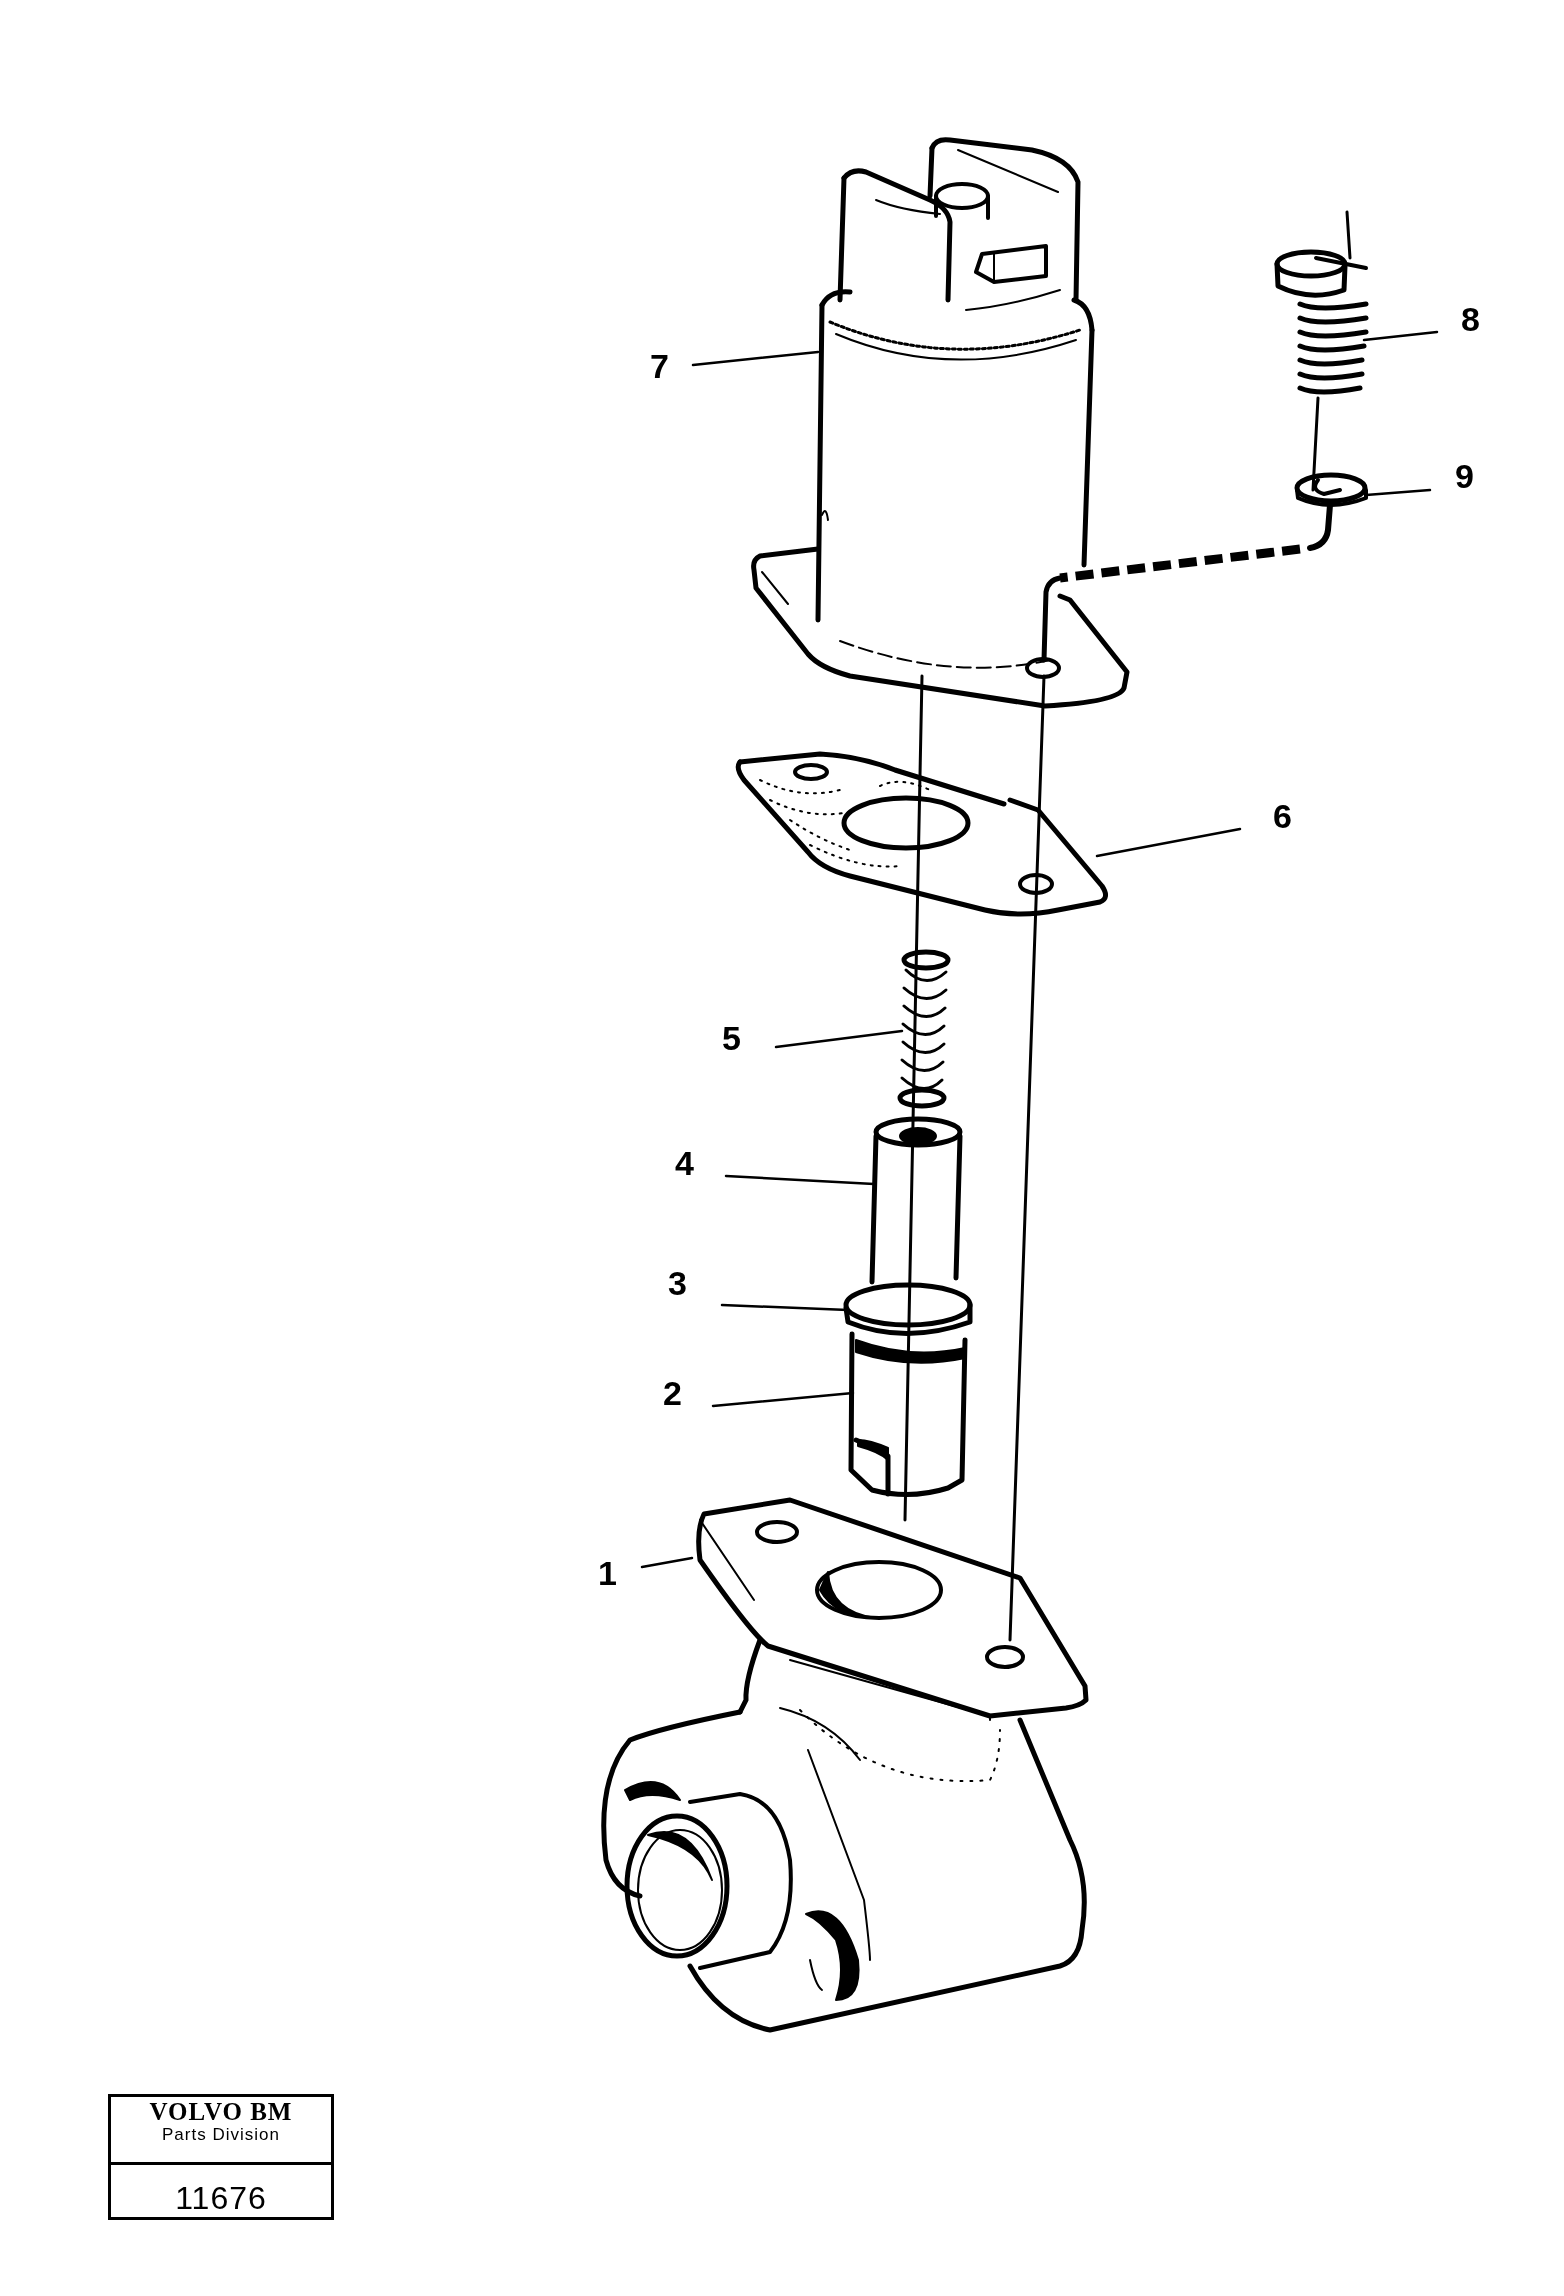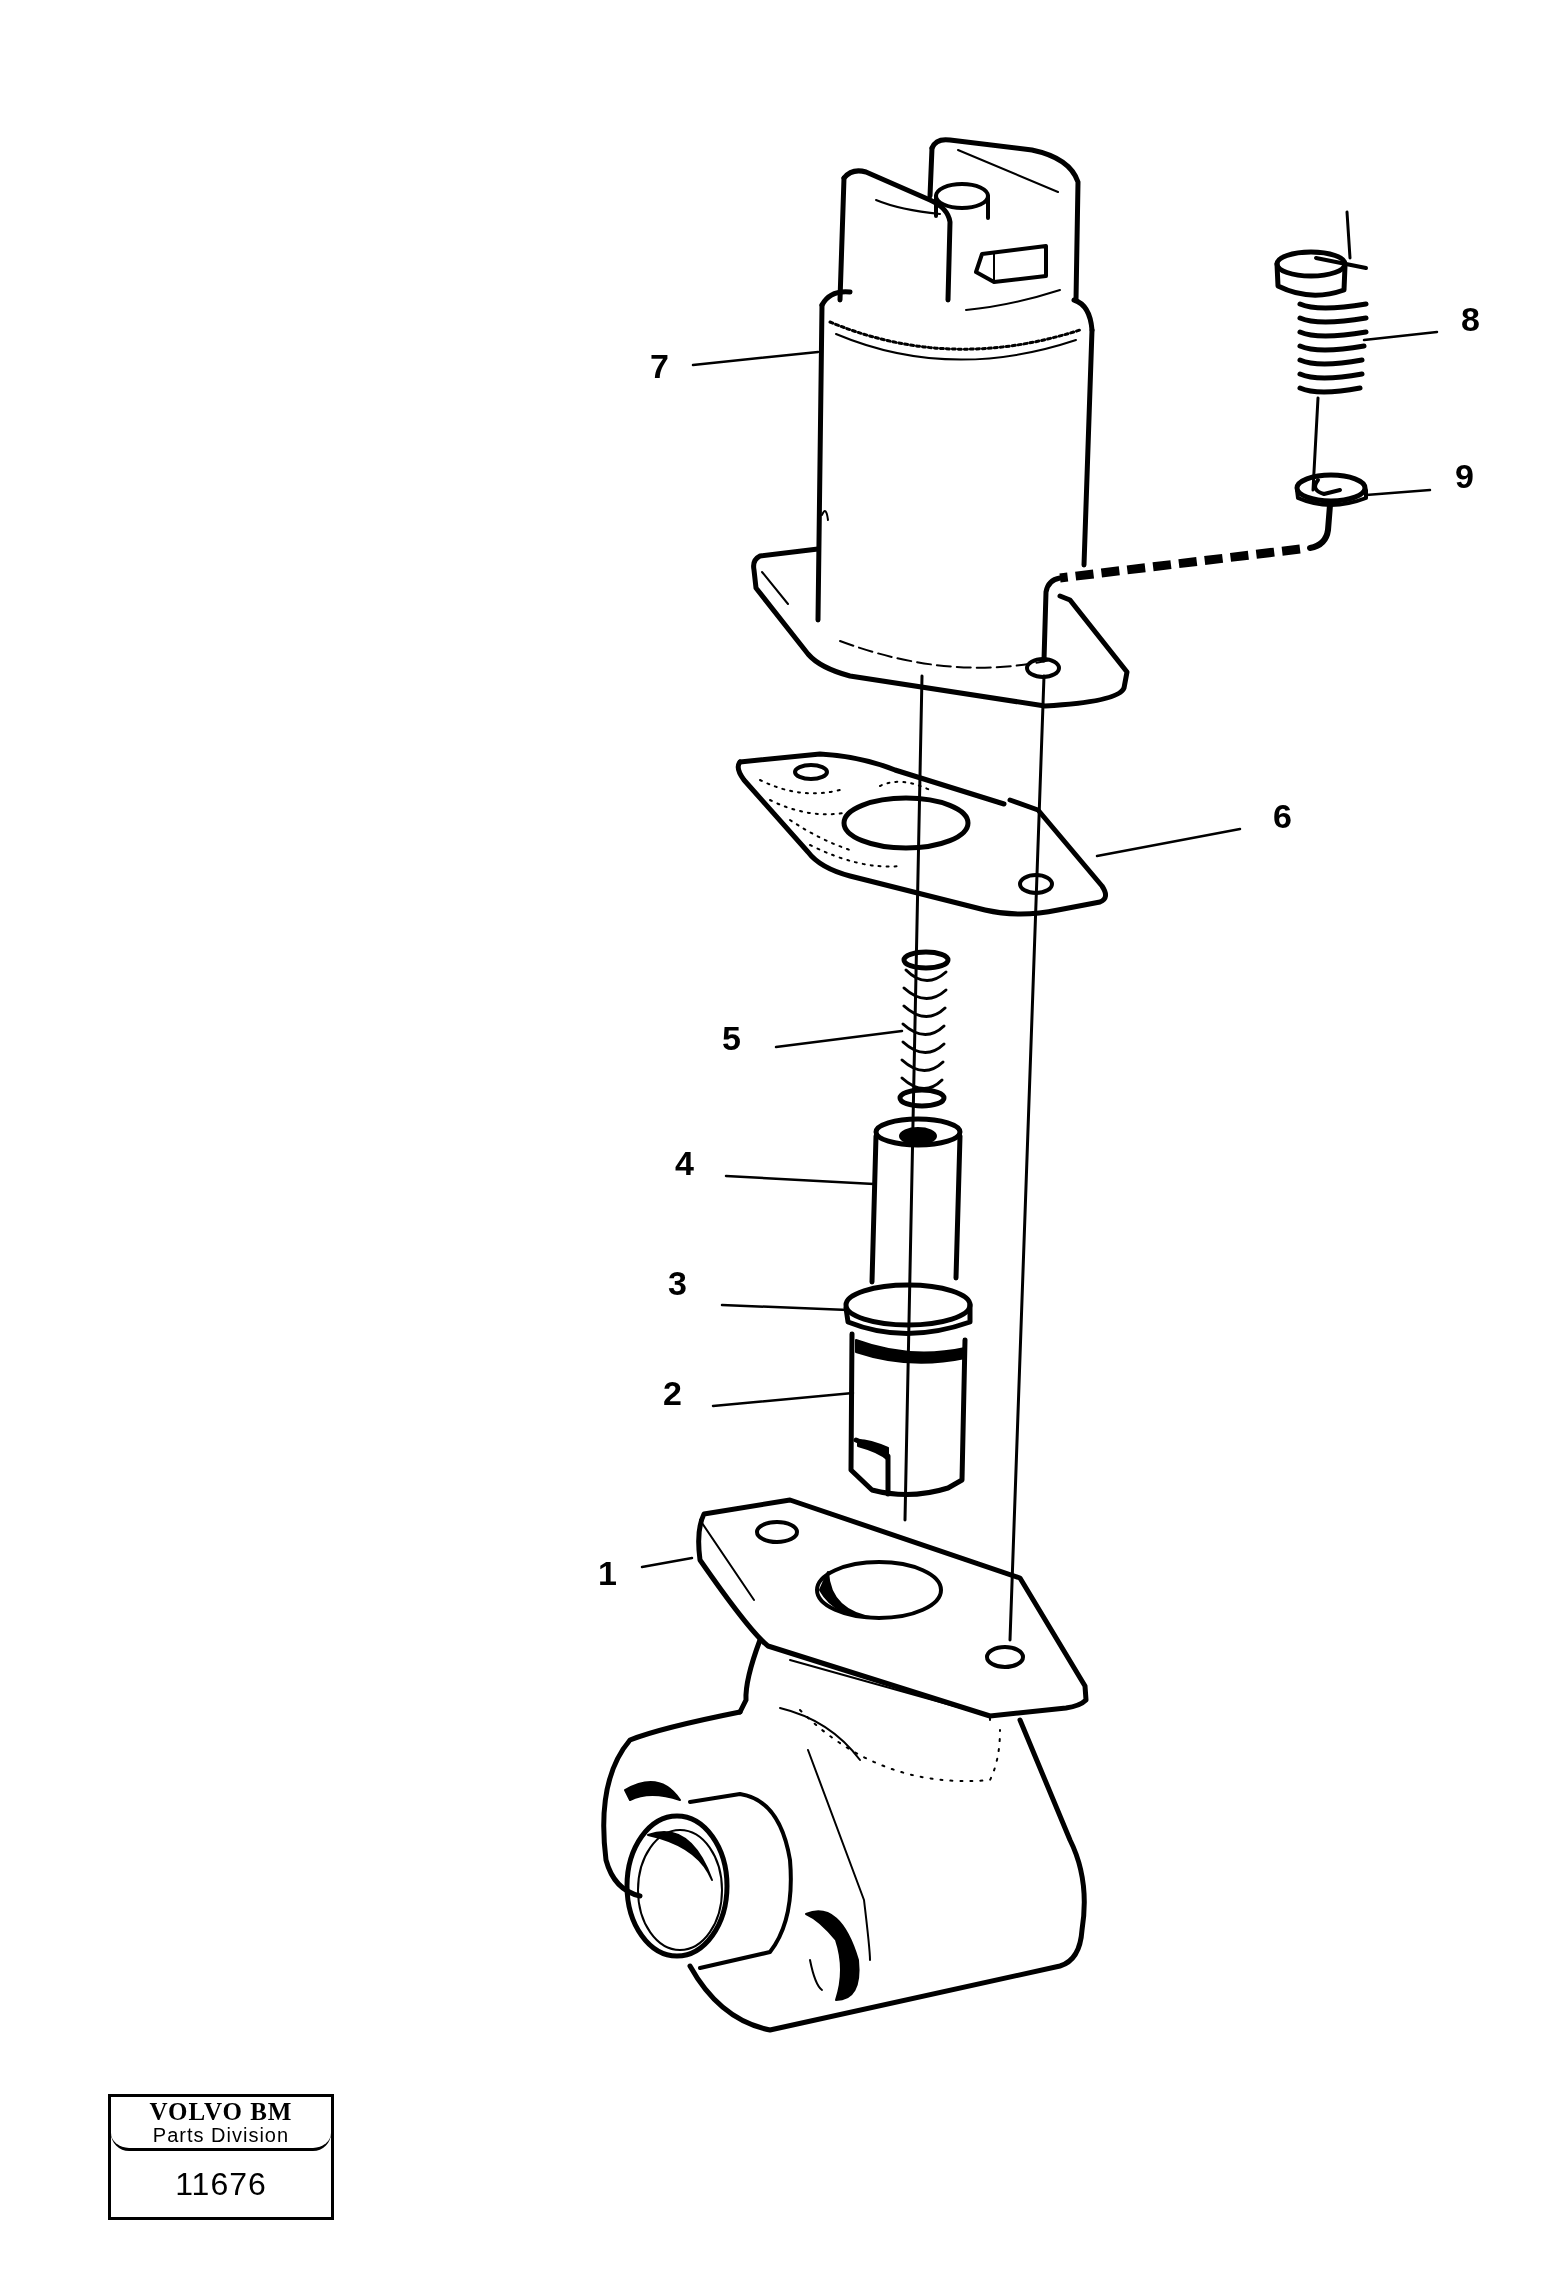--- a/index.html
+++ b/index.html
@@ -3,26 +3,26 @@
 <meta charset="utf-8">
 <style>
   html, body { margin: 0; padding: 0; background: #ffffff; }
   body { width: 1564px; height: 2296px; position: relative; overflow: hidden;
          font-family: "Liberation Sans", sans-serif; color: #000; }
   #art { position: absolute; left: 0; top: 0; }
   .callout { position: absolute; font-family: "Liberation Sans", sans-serif;
              font-weight: bold; font-size: 34px; line-height: 34px; color: #000; }
   .titlebox { position: absolute; left: 108px; top: 2094px; width: 226px; height: 126px;
               border: 3px solid #000; box-sizing: border-box; background: #fff; }
-  .titlebox .brand { height: 54px; border-bottom: 3px solid #000; box-sizing: border-box;
-                     text-align: center; border-radius: 18px; }
+  .titlebox .brand { height: 68px; border-bottom: 3px solid #000; box-sizing: border-box;
+                     text-align: center; }
   .titlebox .brand .maker { font-family: "Liberation Serif", serif; font-weight: bold;
                             font-size: 25px; line-height: 26px; letter-spacing: 1px; display: block;
                             padding-top: 2px; }
-  .titlebox .brand .division { font-family: "Liberation Sans", sans-serif; font-size: 20px;
+  .titlebox .brand .division { font-family: "Liberation Sans", sans-serif; font-size: 17px;
                                line-height: 20px; display: block; letter-spacing: 1px; }
   .titlebox .ref { text-align: center; font-size: 32px; line-height: 66px;
                    font-family: "Liberation Sans", sans-serif; letter-spacing: 1px; border-radius: 25px; }
 </style>
 </head>
 <body>
 
 <svg id="art" width="1564" height="2296" viewBox="0 0 1564 2296" fill="none" stroke="#000" stroke-linecap="round" stroke-linejoin="round">
 
   <g>

